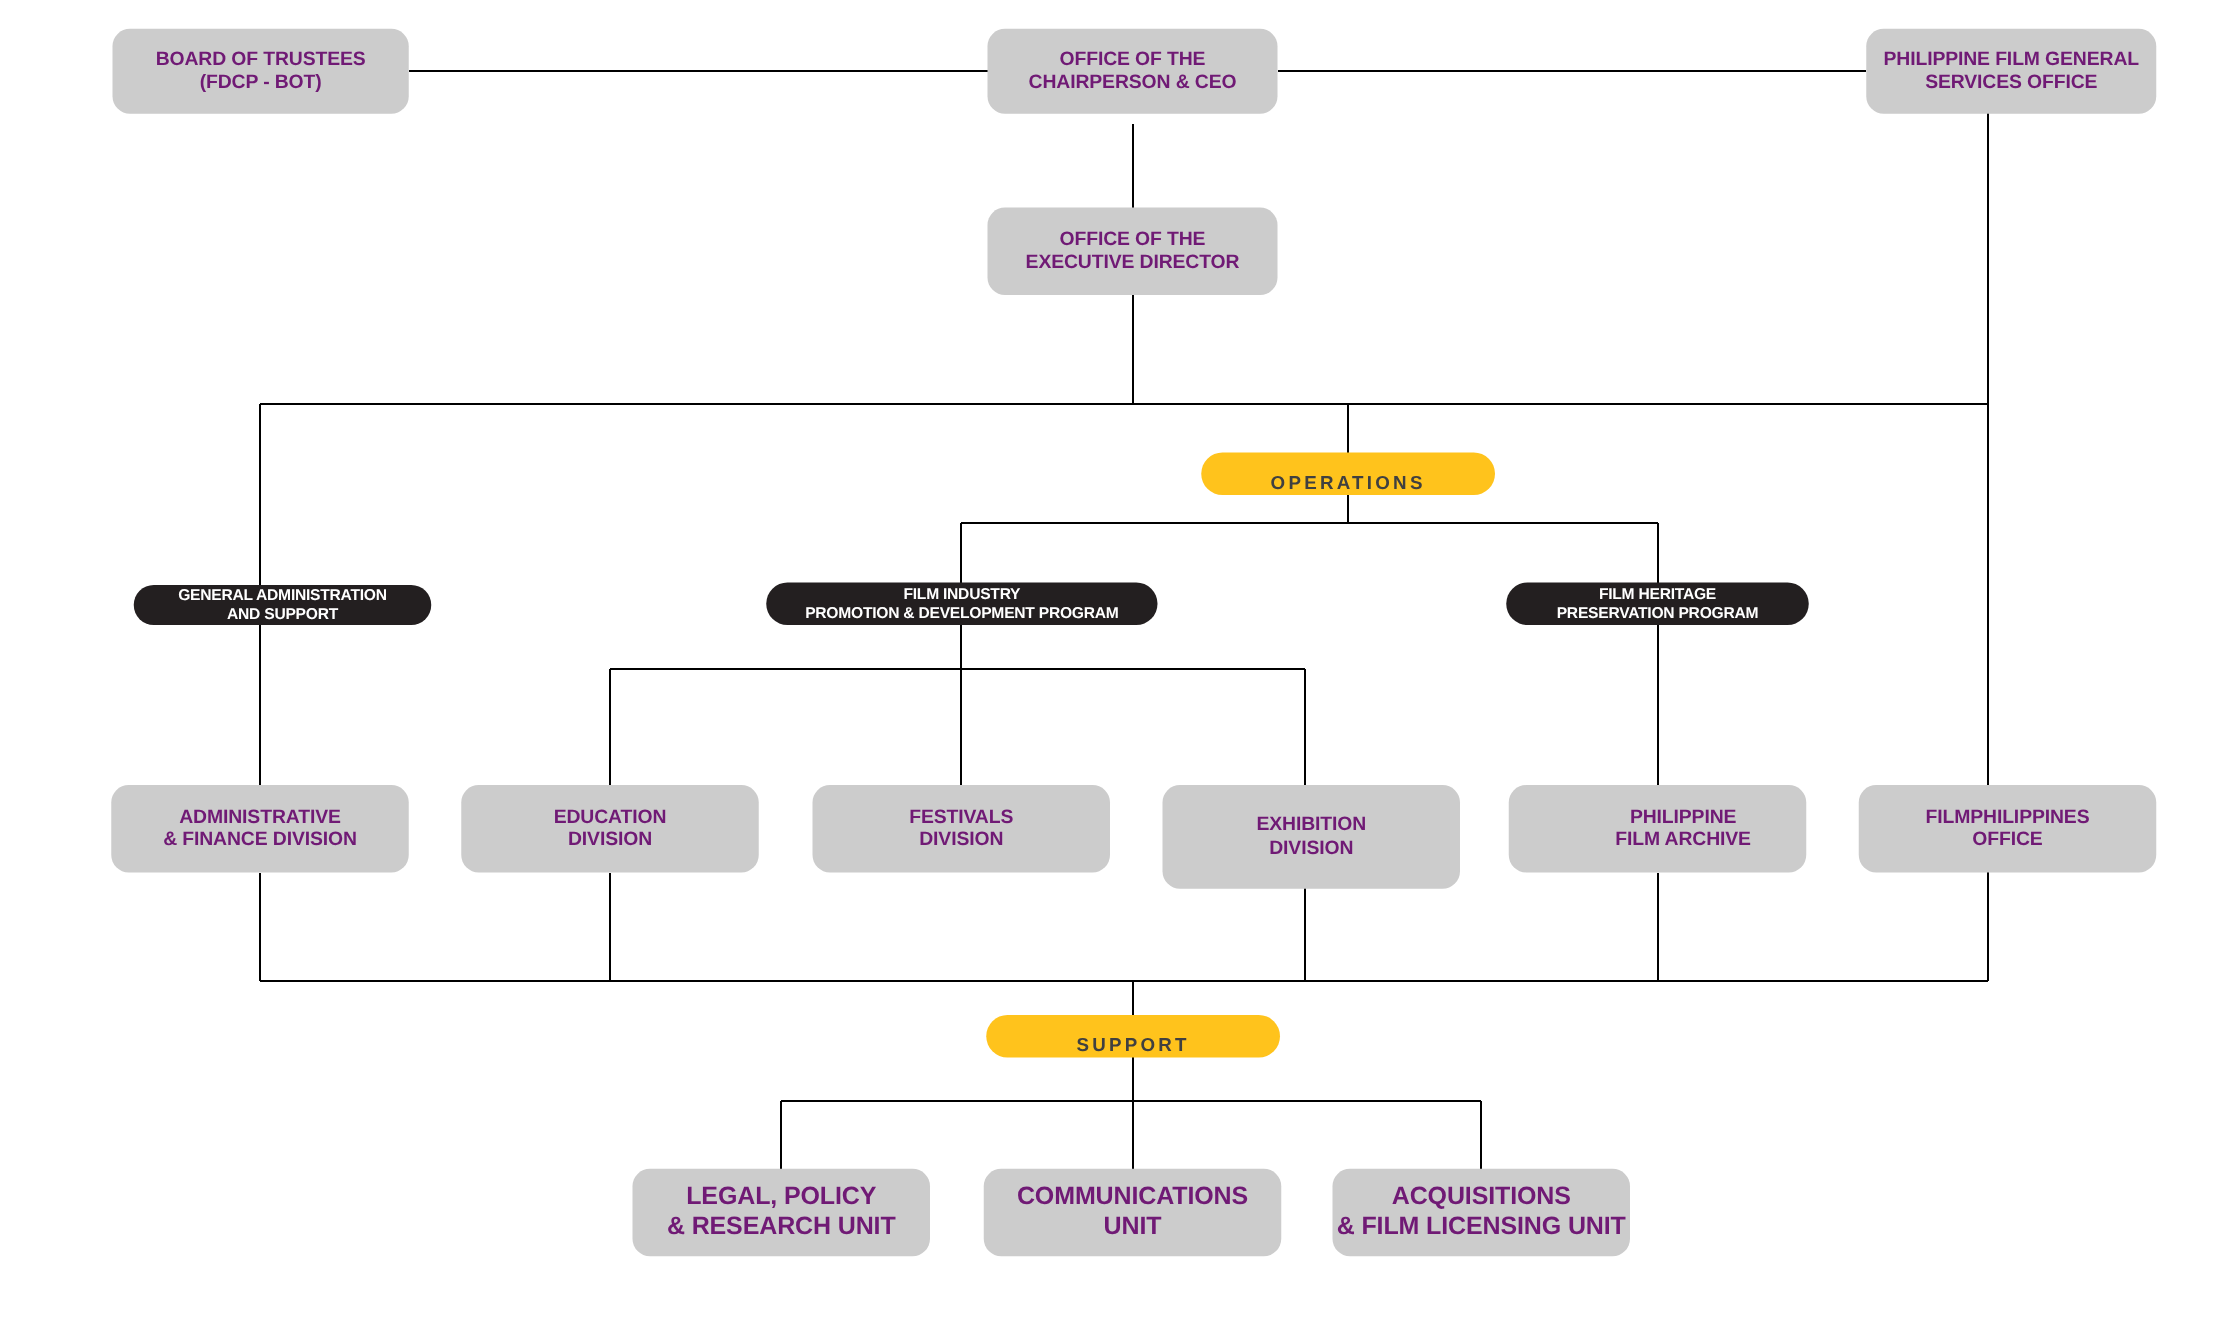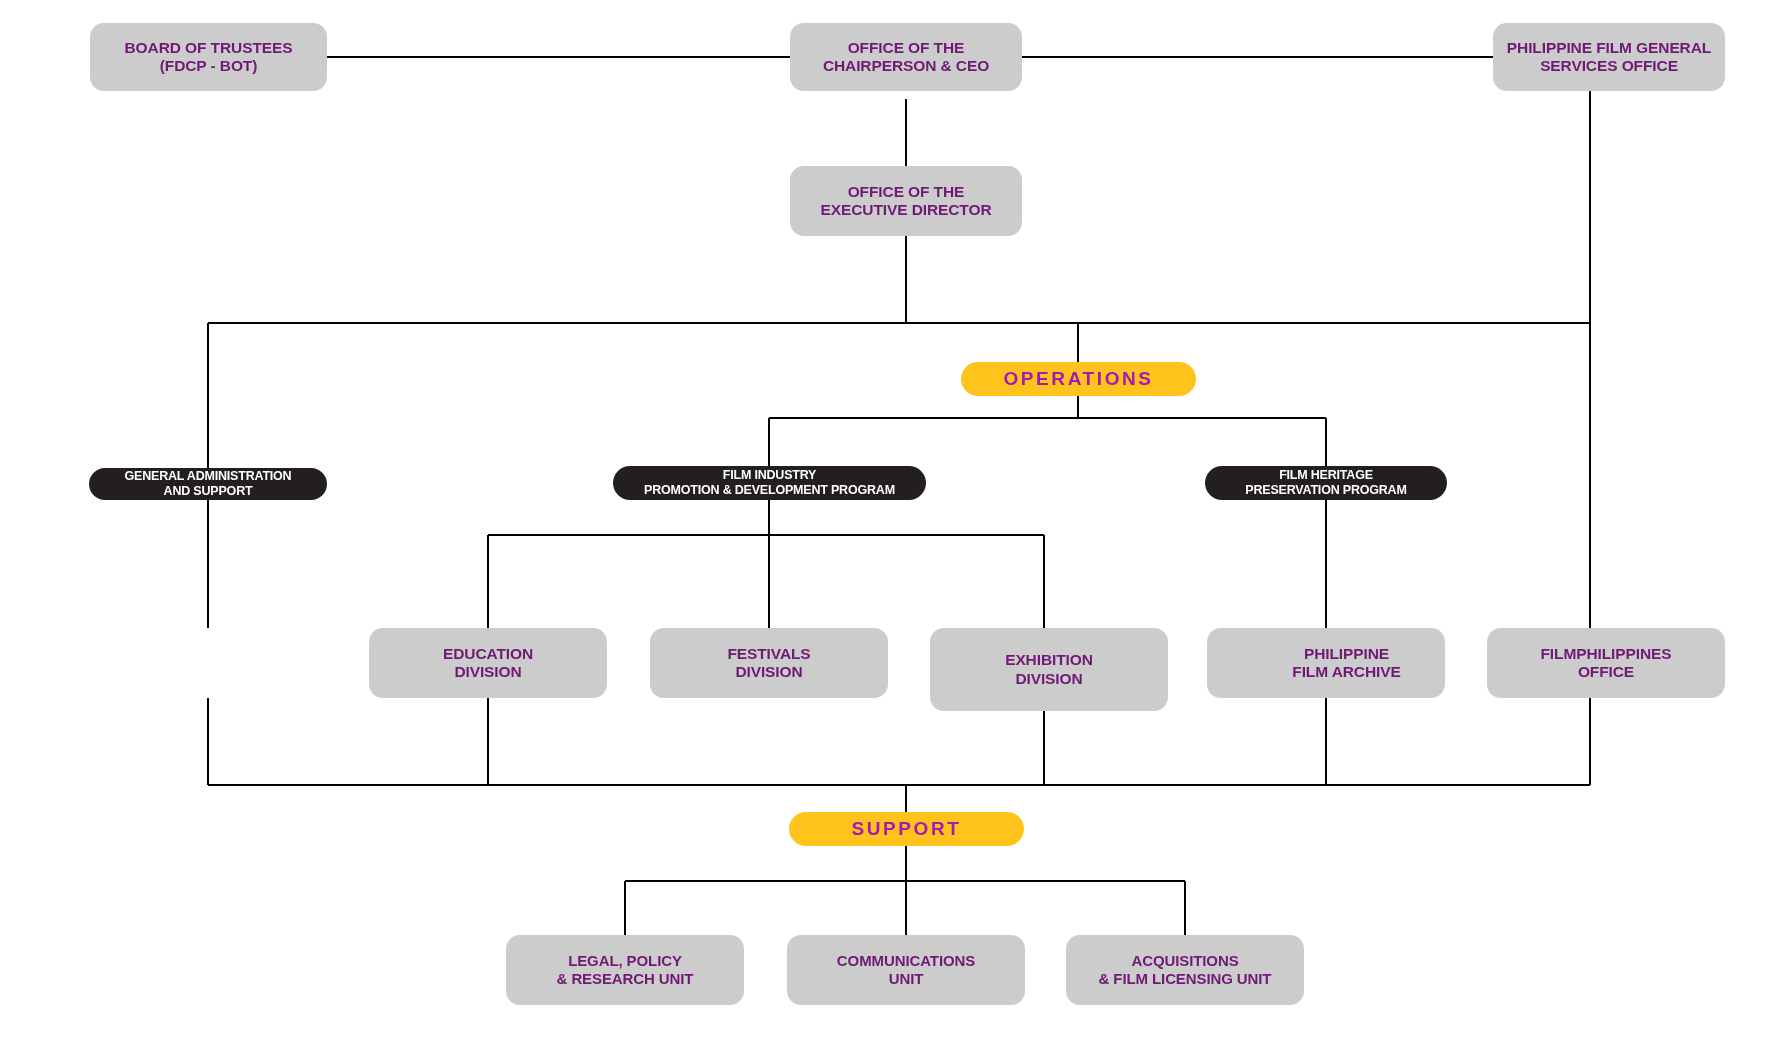--- a/index.html
+++ b/index.html
@@ -44,38 +44,39 @@
     white-space: pre-line;
   }
   
   .box-grey {
     background: #cccccc;
     color: #701a75;
     border-radius: 14px;
     font-weight: bold;
     font-size: 15.5px;
   }
-  .box-grey.tight { font-size: 15px; }
+  .box-grey.tight { font-size: 20px; }
   
   .pill-black {
     background: #231f20;
     color: #ffffff;
     border-radius: 40px;
     font-weight: bold;
     font-size: 12.5px;
     letter-spacing: -0.2px;
   }
   
   .pill-amber {
     background: #ffc31c;
-    color: #a21caf;
+    color: #404040;
     border-radius: 40px;
     font-weight: bold;
-    font-size: 19px;
+    font-size: 15px;
     letter-spacing: 2.6px;
+    align-items: flex-end;
   }
 </style>
 </head>
 <body>
 
 <div id="chart-root">
 
   <svg id="connectors" viewBox="0 0 1792 1059" width="1792" height="1059" aria-hidden="true">
     <g fill="none" stroke="#000000" stroke-width="1.6" shape-rendering="crispEdges">
 
@@ -142,35 +143,39 @@
 
   <div class="node box-grey" style="left:790px; top:166px; width:232px; height:70px;">
     <span class="node-label">OFFICE OF THE
 EXECUTIVE DIRECTOR</span>
   </div>
 
   <div class="node pill-amber" style="left:961px; top:362px; width:235px; height:34px;">
     <span class="node-label">OPERATIONS</span>
   </div>
 
-  <div class="node pill-black" style="left:89px; top:468px; width:238px; height:32px;">
+  <div class="node pill-black" style="left:107px; top:468px; width:238px; height:32px;">
     <span class="node-label">GENERAL ADMINISTRATION
 AND SUPPORT</span>
   </div>
 
   <div class="node pill-black" style="left:613px; top:466px; width:313px; height:34px;">
     <span class="node-label">FILM INDUSTRY
 PROMOTION &amp; DEVELOPMENT PROGRAM</span>
   </div>
 
   <div class="node pill-black" style="left:1205px; top:466px; width:242px; height:34px;">
     <span class="node-label">FILM HERITAGE
 PRESERVATION PROGRAM</span>
   </div>
 
+  <div class="node box-grey" style="left:89px; top:628px; width:238px; height:70px;">
+    <span class="node-label">ADMINISTRATIVE
+&amp; FINANCE DIVISION</span>
+  </div>
 
   <div class="node box-grey" style="left:369px; top:628px; width:238px; height:70px;">
     <span class="node-label">EDUCATION
 DIVISION</span>
   </div>
 
   <div class="node box-grey" style="left:650px; top:628px; width:238px; height:70px;">
     <span class="node-label">FESTIVALS
 DIVISION</span>
   </div>

